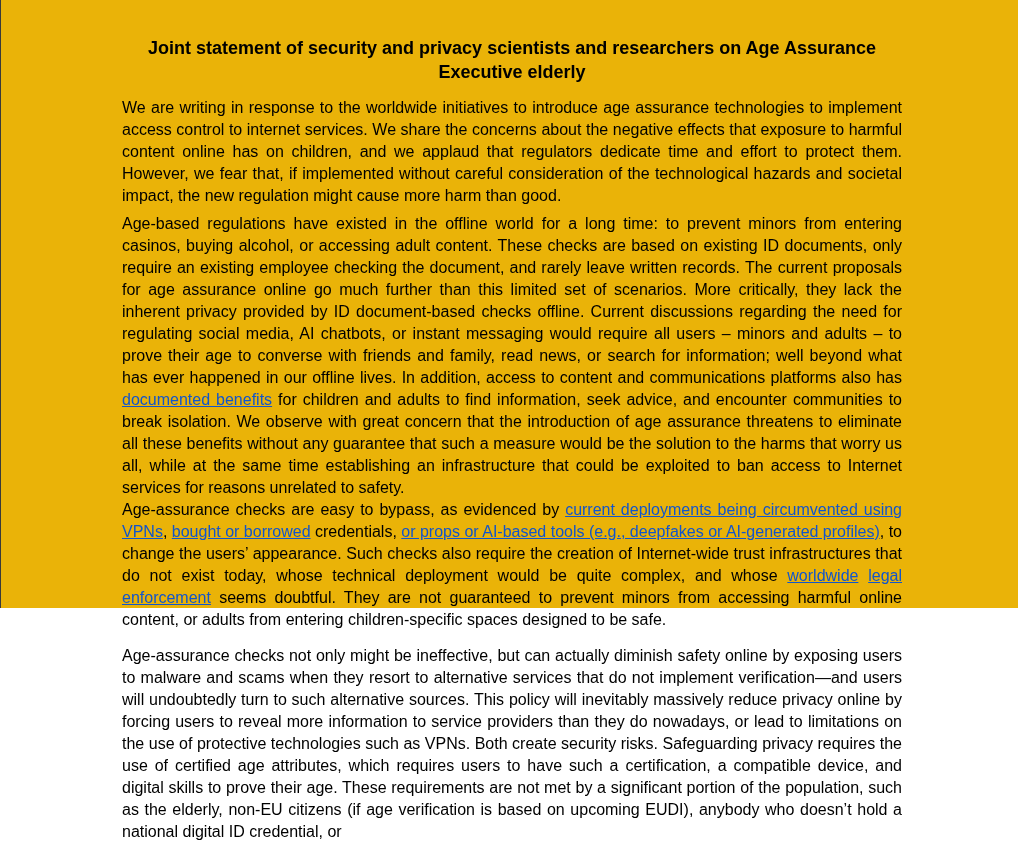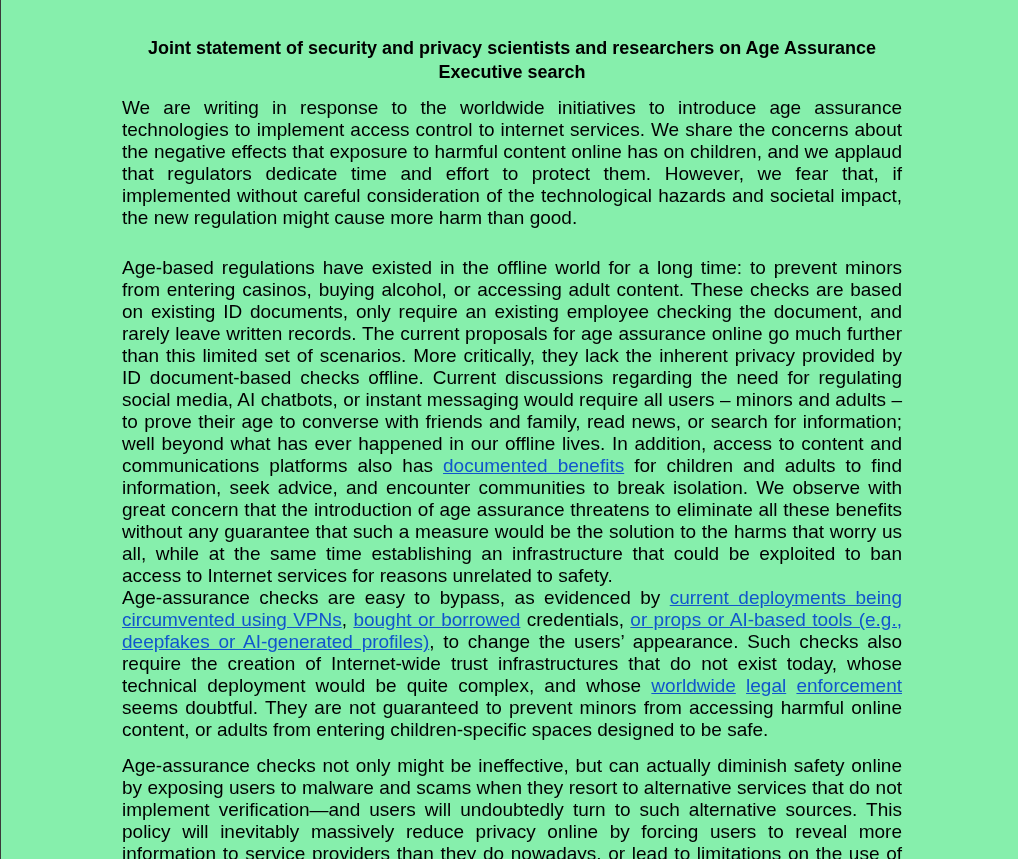--- a/index.html
+++ b/index.html
@@ -13,62 +13,62 @@
       overflow: hidden;
       position: relative;
       font-family: "Liberation Sans", sans-serif;
       color: #000000;
     }
     .page {
       position: absolute;
       left: 0;
       top: 0;
       width: 1018px;
-      height: 859px;
+      height: 608px;
       border-left: 1px solid #3a3a3a;
       box-sizing: border-box;
-      background: #86efac;
+      background: #eab308;
     }
     .content {
       position: absolute;
       left: 121px;
       top: 36px;
       width: 780px;
     }
     .title {
       text-align: center;
       font-weight: bold;
       font-size: 18px;
       line-height: 24px;
       margin: 0;
     }
     .para {
-      font-size: 19px;
+      font-size: 16px;
       line-height: 22px;
       text-align: justify;
       margin: 0;
     }
     .p1 { margin-top: 13px; }
-    .p2 { margin-top: 28px; }
+    .p2 { margin-top: 6px; }
     .p3 { }
     .p4 { margin-top: 14px; }
     a.link {
       color: #1155cc;
       text-decoration: underline;
       cursor: pointer;
     }
   </style>
 </head>
 <body>
 
 <div class="page">
   <div class="content">
     <h1 class="title">
       <span>Joint statement of security and privacy scientists and researchers on Age Assurance</span><br>
-      <span>Executive search</span>
+      <span>Executive elderly</span>
     </h1>
 
     <p class="para p1">
       <span>We are writing in response to the worldwide initiatives to introduce age assurance technologies to implement access control to internet services. We share the concerns about the negative effects that exposure to harmful content online has on children, and we applaud that regulators dedicate time and effort to protect them. However, we fear that, if implemented without careful consideration of the technological hazards and societal impact, the new regulation might cause more harm than good.</span>
     </p>
 
     <p class="para p2"><span>Age-based regulations have existed in the offline world for a long time: to prevent minors from entering casinos, buying alcohol, or accessing adult content. These checks are based on existing ID documents, only require an existing employee checking the document, and rarely leave written records. The current proposals for age assurance online go much further than this limited set of scenarios. More critically, they lack the inherent privacy provided by ID document-based checks offline. Current discussions regarding the need for regulating social media, AI chatbots, or instant messaging would require all users – minors and adults – to prove their age to converse with friends and family, read news, or search for information; well beyond what has ever happened in our offline lives. In addition, access to content and communications platforms also has </span><a class="link">documented benefits</a><span> for children and adults to find information, seek advice, and encounter communities to break isolation. We observe with great concern that the introduction of age assurance threatens to eliminate all these benefits without any guarantee that such a measure would be the solution to the harms that worry us all, while at the same time establishing an infrastructure that could be exploited to ban access to Internet services for reasons unrelated to safety.</span></p>
 
     <p class="para p3"><span>Age-assurance checks are easy to bypass, as evidenced by </span><a class="link">current deployments being circumvented using VPNs</a><span>, </span><a class="link">bought or borrowed</a><span> credentials, </span><a class="link">or props or AI-based tools (e.g., deepfakes or AI-generated profiles)</a><span>, to change the users’ appearance. Such checks also require the creation of Internet-wide trust infrastructures that do not exist today, whose technical deployment would be quite complex, and whose </span><a class="link">worldwide</a><span> </span><a class="link">legal</a><span> </span><a class="link">enforcement</a><span> seems doubtful. They are not guaranteed to prevent minors from accessing harmful online content, or adults from entering children-specific spaces designed to be safe.</span></p>
 

